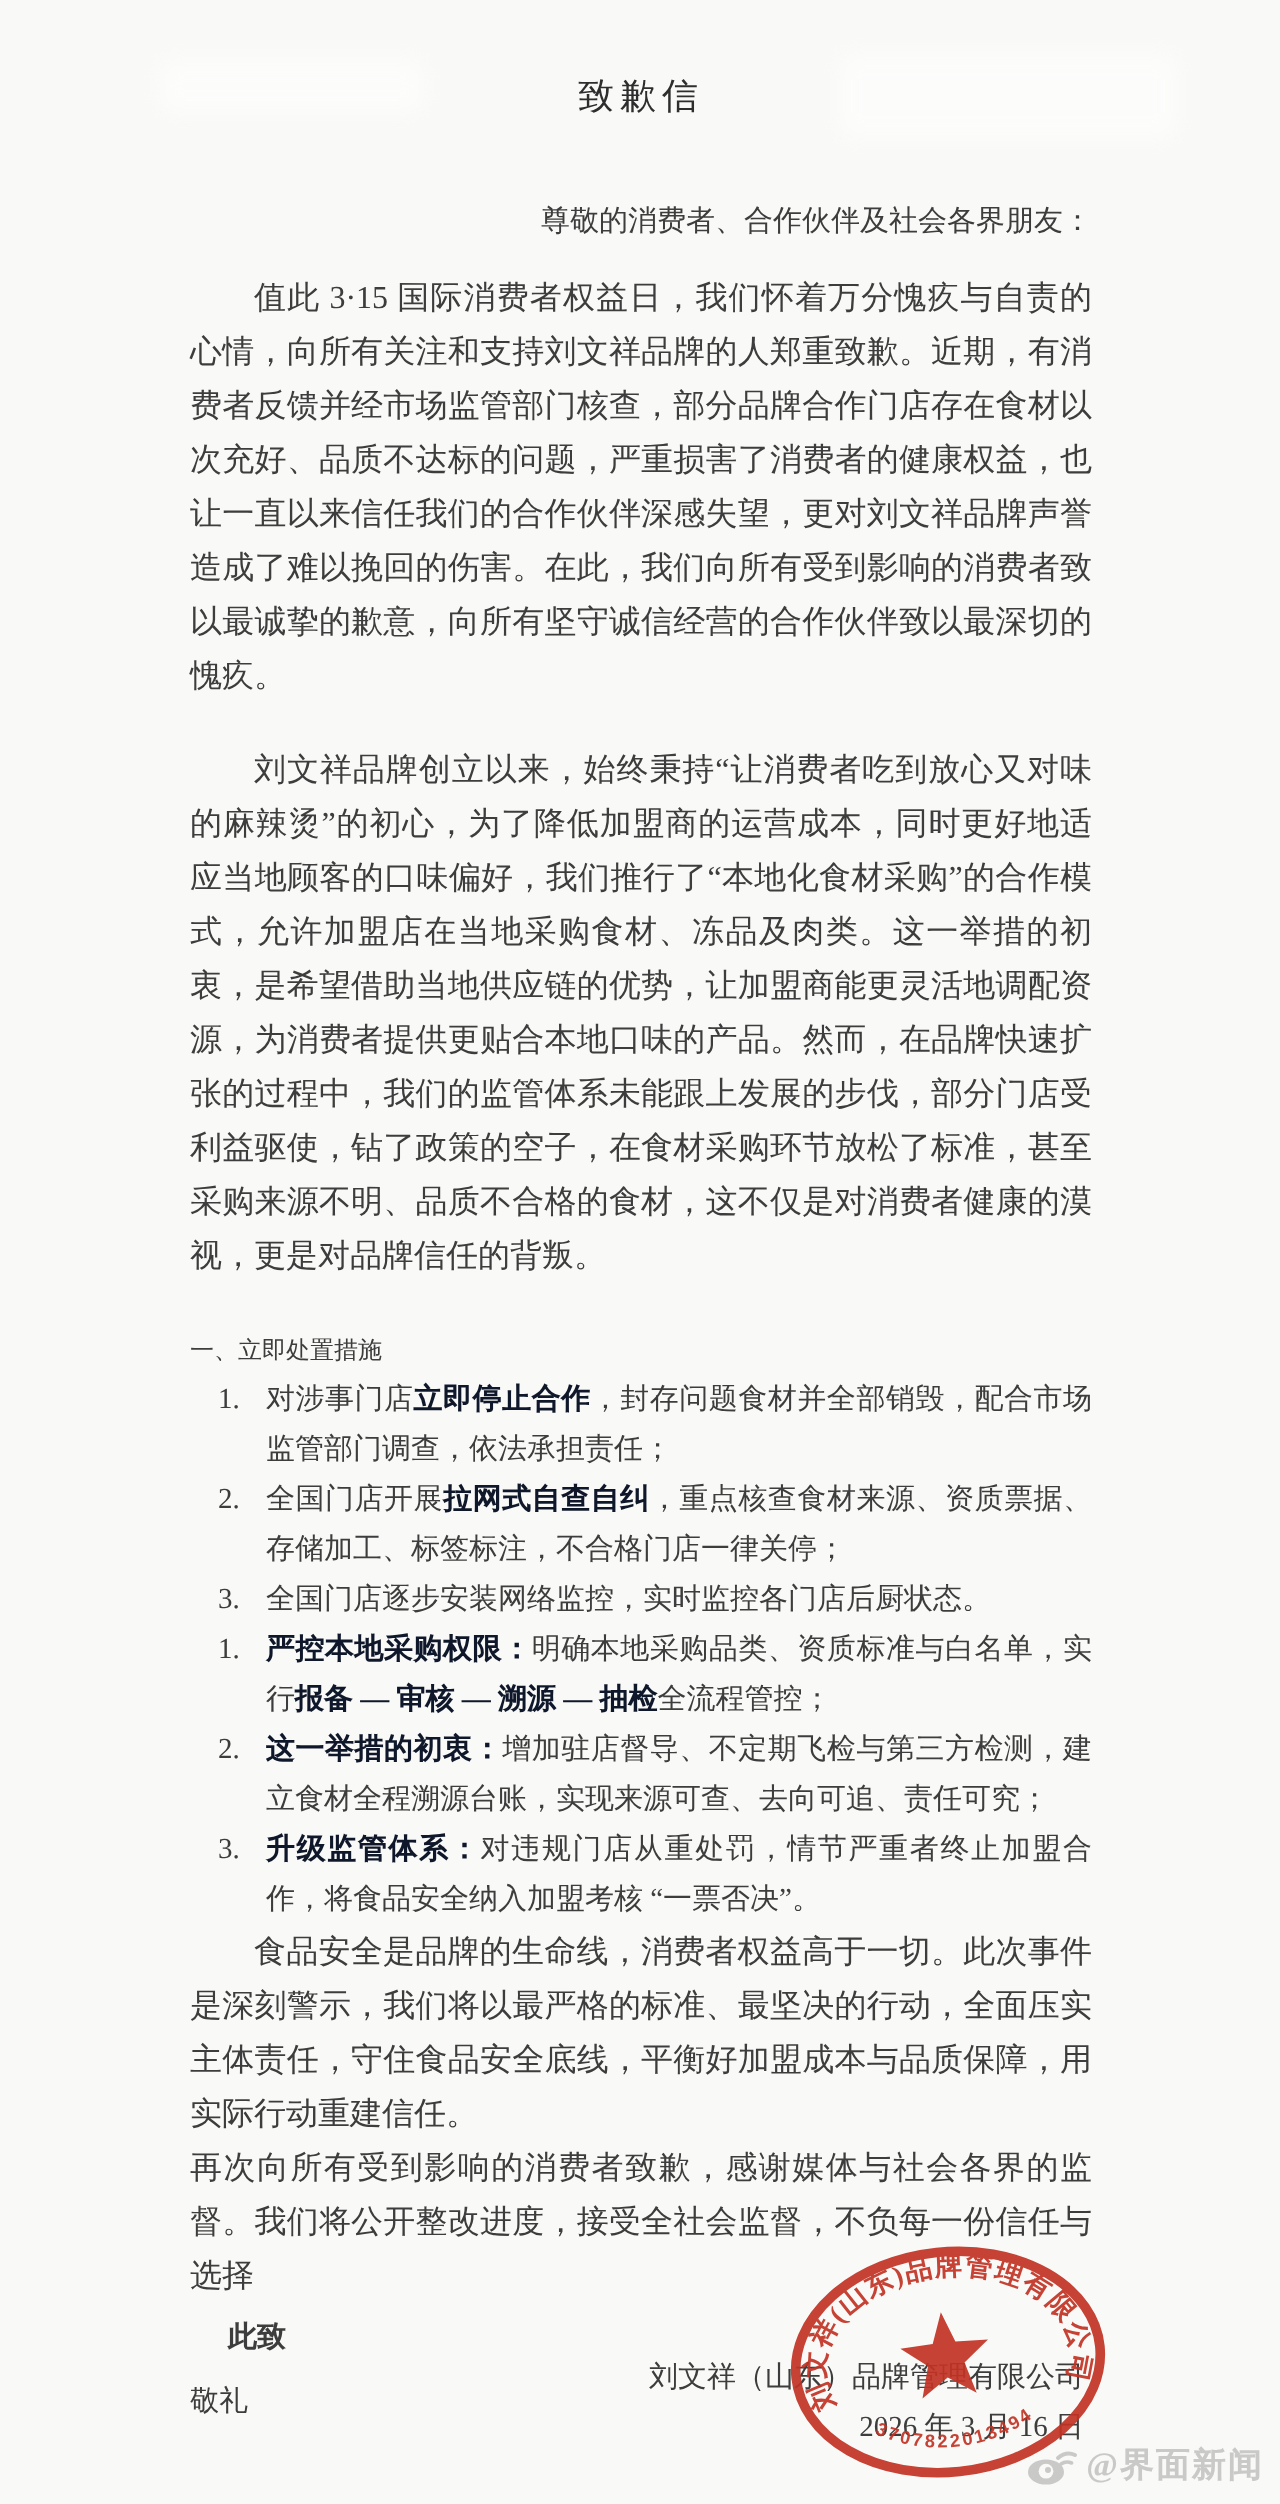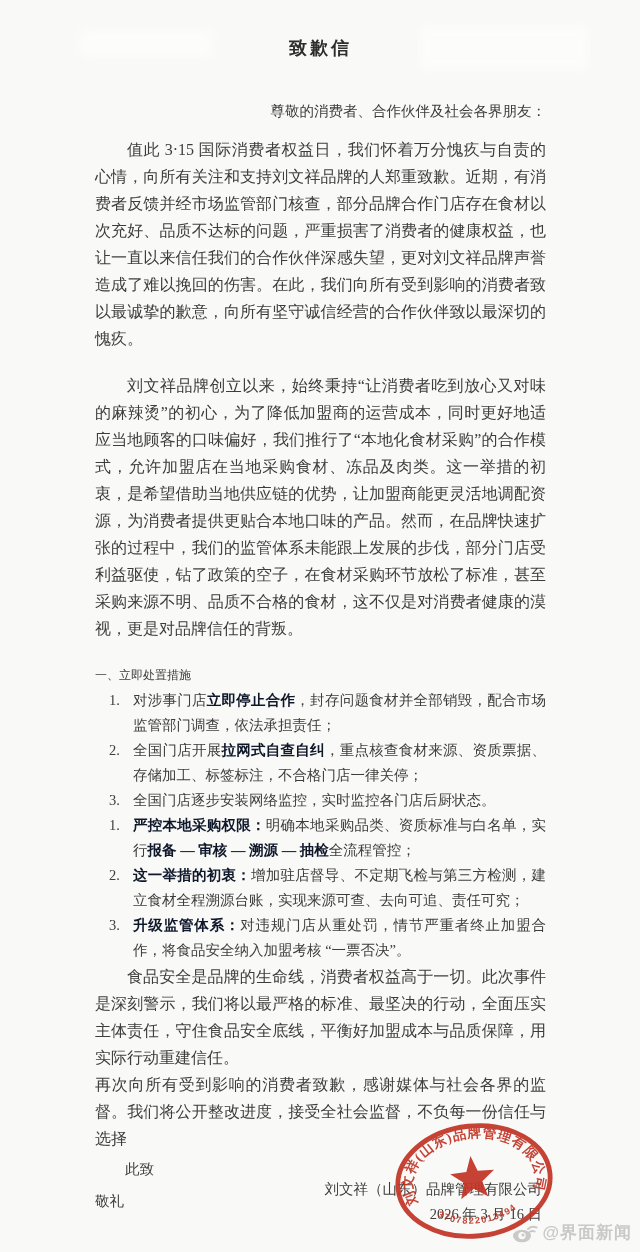--- a/index.html
+++ b/index.html
@@ -5,46 +5,46 @@
   html,body{margin:0;padding:0;background:#e9e9e9;}
   .page{
     position:relative;width:640px;height:1252px;overflow:hidden;
     background:#f9f9f7;
     font-family:"Liberation Serif","DejaVu Serif",serif;
     color:#3d3d3d;
     margin:0 auto;
   }
   .content{padding:24px 94px 0 95px;}
   .title{
-    font-size:18px;font-weight:700;text-align:center;letter-spacing:3px;
+    font-size:18px;font-weight:400;text-align:center;letter-spacing:3px;
     color:#2e2e2e;margin:12px 0 38px;
   }
   .salutation{font-size:14.5px;line-height:26px;margin:0 0 12px;text-align:right;}
   .para{font-size:16px;line-height:27px;text-align:justify;margin:0 0 20px;}
   .indent{text-indent:2em;}
   .tight{margin:0;}
   .sec-head{font-size:12px;line-height:26px;margin:0;}
   .list{margin:0 0 0 14px;}
   .li{display:flex;font-size:14.5px;line-height:25px;}
   .li .num{width:24px;flex:none;}
   .li .txt{flex:1;text-align:justify;}
   b{font-weight:700;color:#0f172a;}
-  .close-cizhi{font-size:14.5px;line-height:26px;margin:4px 0 6px 30px;}
+  .close-cizhi{font-size:14.5px;line-height:26px;margin:4px 0 6px 19px;font-weight:bold;}
   .close-jingli{font-size:14.5px;line-height:26px;margin:6px 0 0 0;}
   .signature{
     position:absolute;top:1177px;right:98px;text-align:right;
     font-size:14.5px;line-height:25px;color:#3d3d3d;
   }
   .stamp{
     position:absolute;left:388px;top:1116px;width:172px;height:130px;
     transform:rotate(-6deg);opacity:.92;pointer-events:none;
   }
   .watermark{
     position:absolute;top:1221px;right:8px;display:flex;align-items:center;gap:4px;
-    font-family:Liberation Sans, sans-serif;
+    font-family:Liberation Serif, serif;
     font-weight:bold;font-size:17px;color:#c9c9c7;letter-spacing:1px;
   }
   .smudge{position:absolute;background:#ffffff;opacity:.6;filter:blur(5px);border-radius:4px;}
   .smudge-left{left:80px;top:30px;width:132px;height:26px;}
   .smudge-right{left:420px;top:27px;width:168px;height:42px;}
 </style>
 </head>
 <body>
 
 <div class="page">

